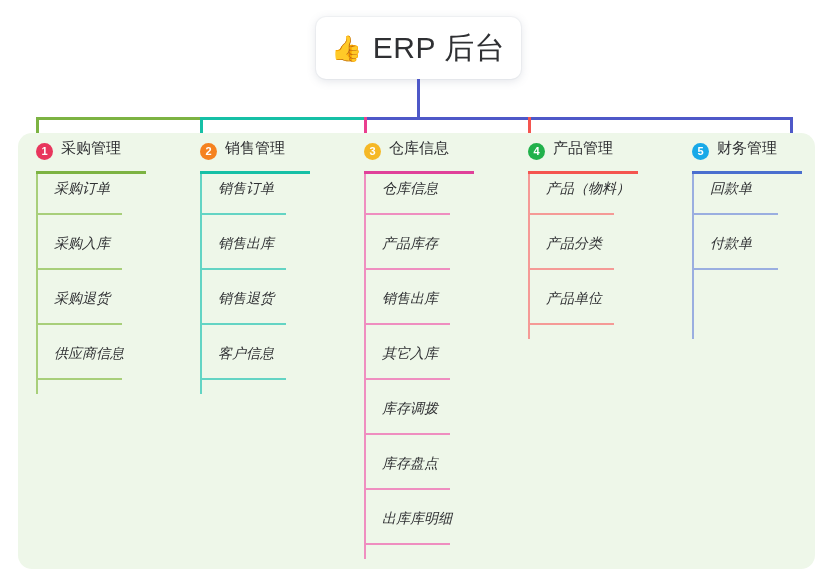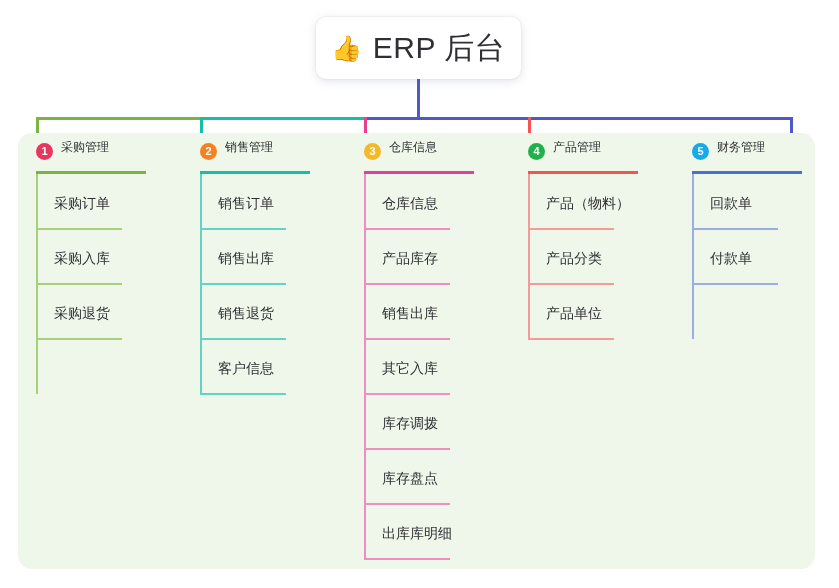--- a/index.html
+++ b/index.html
@@ -50,28 +50,28 @@
   }
 
   
   .col{position:absolute;top:0;width:164px;}
   .col-head{position:relative;height:46px;}
   .badge{
     position:absolute;left:18px;top:10px;width:17px;height:17px;border-radius:50%;
     color:#ffffff;font-size:11px;line-height:17px;text-align:center;font-weight:bold;
   }
   .col-title{
-    position:absolute;left:43px;top:6px;font-size:12px;color:#2f3033;white-space:nowrap;
+    position:absolute;left:43px;top:6px;font-size:15px;color:#2f3033;white-space:nowrap;
   }
   .head-rule{position:absolute;left:18px;top:38px;width:110px;height:3px;}
 
   
   .spine{position:absolute;left:18px;top:41px;width:2px;}
 
-  .items{position:absolute;left:0;top:41px;width:164px;}
+  .items{position:absolute;left:0;top:26px;width:164px;font-style:italic;}
   .item{position:relative;height:55px;}
   .item-label{
     position:absolute;left:36px;top:21px;font-size:14px;color:#2f3033;white-space:nowrap;
   }
   .item-rule{position:absolute;left:18px;top:54px;width:86px;height:2px;}
 </style>
 </head>
 <body>
 
 <div id="stage">
@@ -106,20 +106,24 @@
             <div class="item-rule" style="background: rgb(168, 207, 122);"></div>
           </div>
           <div class="item">
             <span class="item-label">采购入库</span>
             <div class="item-rule" style="background: rgb(168, 207, 122);"></div>
           </div>
           <div class="item">
             <span class="item-label">采购退货</span>
             <div class="item-rule" style="background: rgb(168, 207, 122);"></div>
           </div>
+          <div class="item">
+            <span class="item-label">供应商信息</span>
+            <div class="item-rule" style="background: rgb(168, 207, 122);"></div>
+          </div>
         </div>
       </div>
       <div class="col" style="left: 164px;">
         <div class="col-head">
           <span class="badge" style="background: rgb(245, 130, 32);">2</span>
           <span class="col-title">销售管理</span>
           <div class="head-rule" style="background: rgb(22, 192, 166);"></div>
         </div>
         <div class="spine" style="background: rgb(99, 212, 196); height: 220px;"></div>
         <div class="items">

